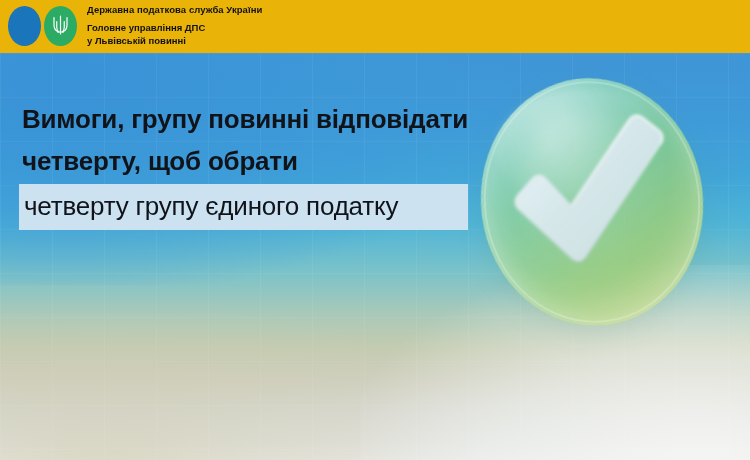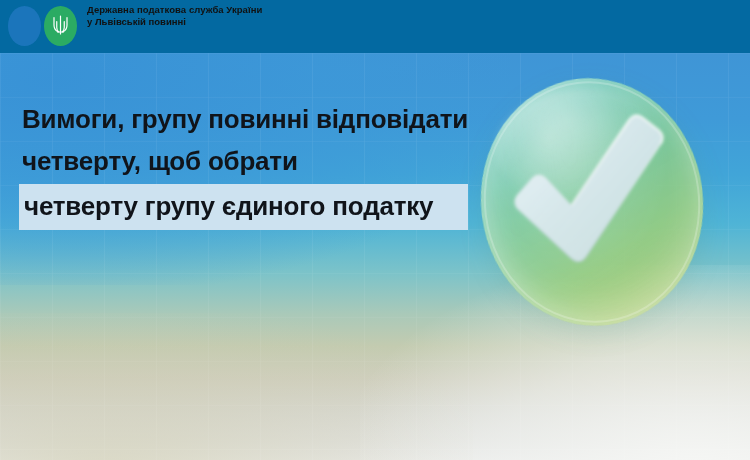--- a/index.html
+++ b/index.html
@@ -18,21 +18,21 @@
     overflow: hidden;
     background: #ffffff;
   }
 
   
   #header {
     position: absolute;
     left: 0; top: 0;
     width: 750px;
     height: 53px;
-    background: #0369a1;
+    background: #eab308;
     z-index: 30;
   }
   #logo-marks {
     position: absolute;
     left: 8px;
     top: 6px;
     width: 74px;
     height: 40px;
   }
   .logo-blue-dot {
@@ -238,21 +238,21 @@
     top: 131px;
     width: 449px;
     height: 46px;
     background: #cde2f0;
   }
   .hl-line-3 {
     position: absolute;
     left: 24px;
     top: 138px;
     font-size: 26px;
-    font-weight: bold;
+    font-weight: normal;
     color: #10141a;
     white-space: nowrap;
     letter-spacing: -0.2px;
   }
 </style>
 </head>
 <body>
 
 <div id="banner">
 
@@ -268,20 +268,21 @@
           <path d="M30 7 L30 22 Q30 31 23 35"></path>
           <path d="M9.5 15 L9.5 27 Q9.5 33 13.5 36"></path>
           <path d="M24.5 15 L24.5 27 Q24.5 33 20.5 36"></path>
           <path d="M11 36 L23 36"></path>
         </g>
       </svg>
     </div>
 
     <div id="org-text">
       <div class="org-line-1">Державна податкова служба України</div>
+      <div class="org-line-2">Головне управління ДПС</div>
       <div class="org-line-3">у Львівській повинні</div>
     </div>
 
   </div>
 
   <div id="bg">
     <div class="bg-base"></div>
     <div class="bg-topleft-blue"></div>
     <div class="bg-bottomleft-beige"></div>
     <div class="bg-bottomright-light"></div>

